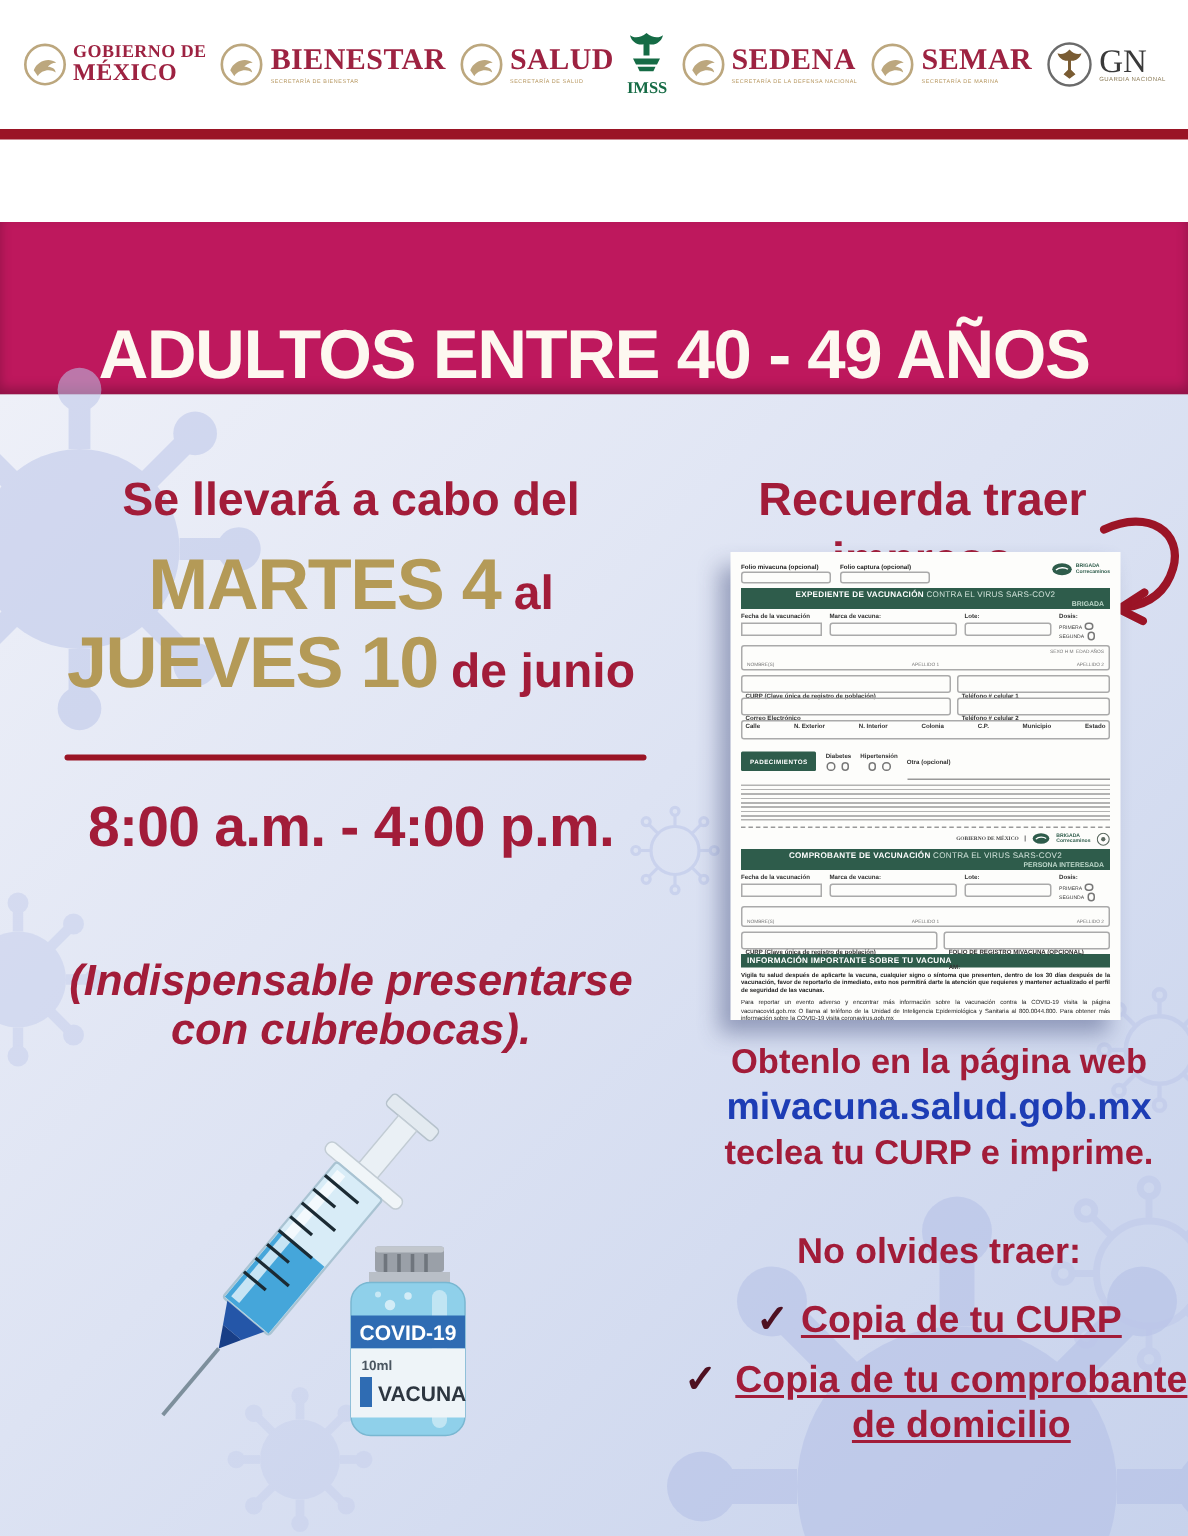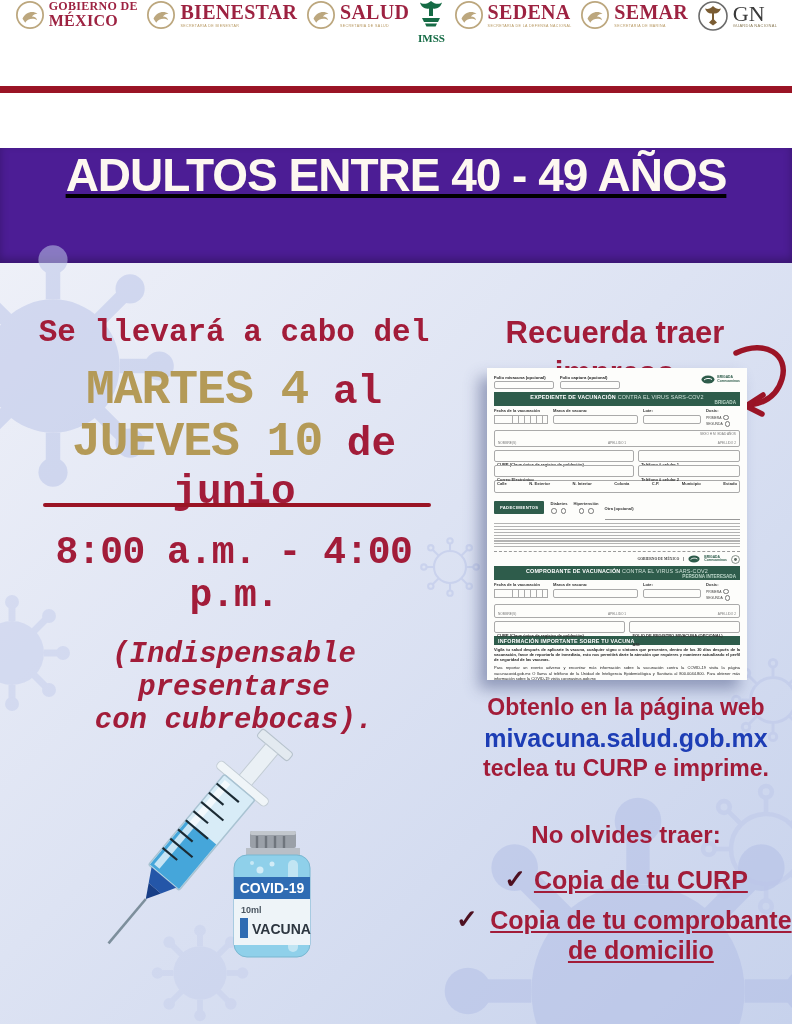--- a/index.html
+++ b/index.html
@@ -1,57 +1,57 @@
 <!DOCTYPE html>
 <html><head>
 <meta charset="utf-8">
 <style>
   html,body{margin:0;padding:0;}
   body{font-family:"Liberation Sans", sans-serif; width:792px; height:1024px; overflow:hidden;}
   .poster{position:relative;width:792px;height:1024px;background:#fff;overflow:hidden;}
 
   
   .logos-bar{position:absolute;left:0;top:0;width:792px;height:86px;background:#fff;
-    display:flex;align-items:flex-start;justify-content:space-evenly;padding:0 6px;box-sizing:border-box;}
+    display:flex;align-items:center;justify-content:space-evenly;padding:0 6px;box-sizing:border-box;}
   .logo{display:flex;align-items:center;gap:4px;}
   .emblem{width:30px;height:30px;flex:0 0 auto;}
   .logo-title{color:#9D2241;font-family:"Liberation Serif",serif;font-weight:bold;font-size:20px;line-height:1;letter-spacing:.3px;}
   .logo-title.two-line{font-size:12px;line-height:1.05;}
   .logo-sub{color:#B5955D;font-size:3.6px;letter-spacing:.4px;margin-top:2px;text-transform:uppercase;max-width:86px;line-height:1.3;}
   .imss-block{display:flex;flex-direction:column;align-items:center;}
   .imss-txt{color:#156B45;font-family:"Liberation Serif",serif;font-weight:bold;font-size:11px;line-height:1;margin-top:1px;}
   .gn-title{color:#3a3a3a;font-family:"Liberation Serif",serif;font-size:22px;line-height:.9;}
   .gn-sub{color:#8a7a55;font-size:4px;line-height:1.2;letter-spacing:.3px;}
 
   
   .red-strip{position:absolute;left:0;top:86px;width:792px;height:7px;background:#9A1425;}
   .title-band{position:absolute;left:0;top:93px;width:792px;height:55px;
     background:linear-gradient(100deg,#e3e8f5 0%,#cfd9ef 40%,#dde4f3 70%,#c9d5ee 100%);
     display:flex;align-items:center;justify-content:center;}
   .title-band h1{margin:0;font-size:35px;font-weight:bold;letter-spacing:0px;color:#B49A57;
     text-shadow:-2px 0 0 #fff,2px 0 0 #fff,0 -2px 0 #fff,0 2px 0 #fff,-1px -1px 0 #fff,1px 1px 0 #fff,1px -1px 0 #fff,-1px 1px 0 #fff;}
-  .subtitle-band{position:absolute;left:0;top:148px;width:792px;height:115px;background:#4c1d95;
-    display:flex;align-items:flex-start;justify-content:center;box-shadow:inset 0 -4px 8px rgba(0,0,0,.25);text-decoration:underline;}
+  .subtitle-band{position:absolute;left:0;top:148px;width:792px;height:115px;background:#be185d;
+    display:flex;align-items:flex-end;justify-content:center;box-shadow:inset 0 -4px 8px rgba(0,0,0,.25);}
   .subtitle-band h2{margin:0;color:#FDF8F0;font-size:46px;font-weight:bold;letter-spacing:-1px;}
 
   
   .content{position:absolute;left:0;top:263px;width:792px;height:761px;
     background:linear-gradient(135deg,#eef0f8 0%,#dde3f3 45%,#c7d2ec 100%);}
   .virus{position:absolute;color:#bcc6e9;}
   .crimson{color:#A21C39;}
   .gold{color:#B49A57;}
 
   .left-col{position:absolute;left:8px;top:0;width:452px;height:100%;}
-  .lc{position:absolute;left:0;width:100%;text-align:center;font-family:Liberation Mono, monospace;}
+  .lc{position:absolute;left:0;width:100%;text-align:center;}
   .intro{top:52px;font-size:31px;font-weight:bold;}
   .day-row{font-weight:bold;}
   .day1{top:100px;}
   .day2{top:152px;}
   .day-big{font-size:48px;letter-spacing:-1px;}
-  .day-small{font-size:41px;}
+  .day-small{font-size:32px;}
   .divider{position:absolute;left:35px;top:240px;width:388px;height:4px;background:#9A1425;border-radius:3px;}
   .hours{top:268px;font-size:38px;font-weight:bold;letter-spacing:-.5px;}
   .venue{top:320px;font-size:35px;font-weight:bold;letter-spacing:1px;}
   .mask-note{top:375px;font-size:29px;font-weight:bold;font-style:italic;line-height:1.14;}
 
   .right-col{position:absolute;left:460px;top:0;width:332px;height:100%;}
   .rc{position:absolute;text-align:center;}
   .reminder{left:0;top:50px;width:310px;font-size:31px;font-weight:bold;line-height:1.3;}
   .curve-arrow{position:absolute;left:272px;top:80px;}
 

